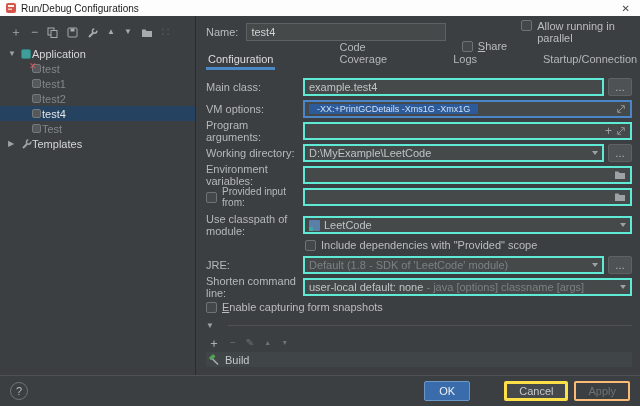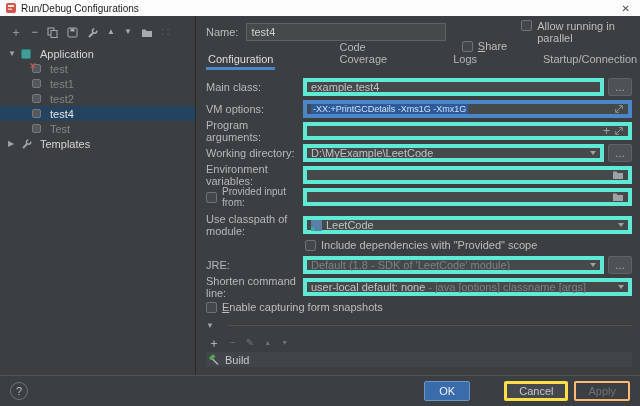--- a/index.html
+++ b/index.html
@@ -17,21 +17,21 @@
   .main { position:absolute; top:0; left:0; right:0; bottom:31px; display:flex; }
 
   
   .sidebar { width:196px; flex-shrink:0; border-right:1px solid #2b2b2b; padding-top:6px; overflow:hidden; }
   .tb { display:flex; align-items:center; gap:9px; padding:2px 0 6px 10px; height:24px; }
   .tb .ico { color:#a7abae; font-size:12px; line-height:1; display:flex; align-items:center; }
   .tb .ico.dim { color:#5b5f61; }
   .tb svg { display:block; }
   .tree-row { height:15px; display:flex; align-items:center; color:#9b9ea0; padding-left:8px; }
   .tree-row .arrow { width:12px; font-size:8px; color:#9da2a6; }
-  .tree-row .lbl { margin-left:8px; }
+  .tree-row .lbl { margin-left:0; }
   .tree-row.group .lbl { color:#d4d6d8; }
   .tree-row.child { padding-left:30px; color:#838789; }
   .tree-row.selected { background:#254360; color:#e3e6e8; }
   .tree-row.selected .lbl { color:#e3e6e8; }
   .ticon { width:12px; height:12px; position:relative; flex-shrink:0; display:flex; align-items:center; justify-content:center; }
   .ticon .sq { width:9px; height:9px; border:1px solid #75797b; border-radius:2px; background:#55595b; }
   .ticon .appsq { width:10px; height:10px; border-radius:2px; background:#3f9e9a; border:1px solid #2f7d79; }
   .ticon .redx { position:absolute; left:-1px; top:-2px; color:#e05555; font-size:9px; font-weight:bold; }
 
   
@@ -45,23 +45,23 @@
   .u-first::first-letter { text-decoration:underline; }
   .name-row .share-wrap { display:flex; align-items:center; margin-left:16px;margin-top:28px; }
   .name-row .par-wrap { display:flex; align-items:flex-start; margin-left:14px; }
 
   .tabs { display:flex; align-items:flex-end; height:24px; margin-bottom:8px;gap:36px; }
   .tab { color:#b4b7b9; padding:3px 2px 5px 2px; margin-right:26px; }
   .tab.active { color:#dcdee0; border-bottom:3px solid #4a88c7; padding-bottom:2px; }
 
   .frow { display:flex; align-items:center; height:18px; margin-bottom:4px; }
   .flabel { width:97px; flex-shrink:0; color:#b6b9bb; }
-  .field { flex:1; height:18px; background:#45494a; border:4px solid #5eead4; display:flex; align-items:center; padding:0 4px; color:#c0c3c5; min-width:0; }
+  .field { flex:1; height:18px; background:#45494a; border:2px solid #5eead4; display:flex; align-items:center; padding:0 4px; color:#c0c3c5; min-width:0; }
   .field.focused { border-color:#4a86c8; }
-  .field .sel { background:#2d5b9a; color:#cfe0f5; font-size:9px; padding:0 2px; white-space:nowrap; }
+  .field .sel { background:#2d5b9a; color:#cfe0f5; font-size:9px; padding:0 8px; white-space:nowrap; }
   .field .dimtxt { color:#7d8184; }
   .field .right { margin-left:auto; display:flex; align-items:center; gap:4px; }
   .caret { width:0; height:0; border-left:3.5px solid transparent; border-right:3.5px solid transparent; border-top:4px solid #9da2a6; }
   .mini-btn { width:24px; height:18px; margin-left:4px; background:#4e5254; border:1px solid #5e6264; border-radius:2px; color:#b7babc; display:flex; align-items:center; justify-content:center; font-size:10px; flex-shrink:0; }
   .plus-dim { color:#9da2a6; font-size:12px; line-height:1; }
   .modicon { width:11px; height:11px; margin-right:4px; position:relative; flex-shrink:0; }
   .modicon .b1 { position:absolute; inset:0; background:#5a7fa8; border-radius:1px; }
   .modicon .b2 { position:absolute; left:0; bottom:0; width:4px; height:4px; background:#3fa7a0; }
   .indent-row { display:flex; align-items:center; height:14px; margin:0 0 4px 99px; }
   .gap8 { height:6px; }

